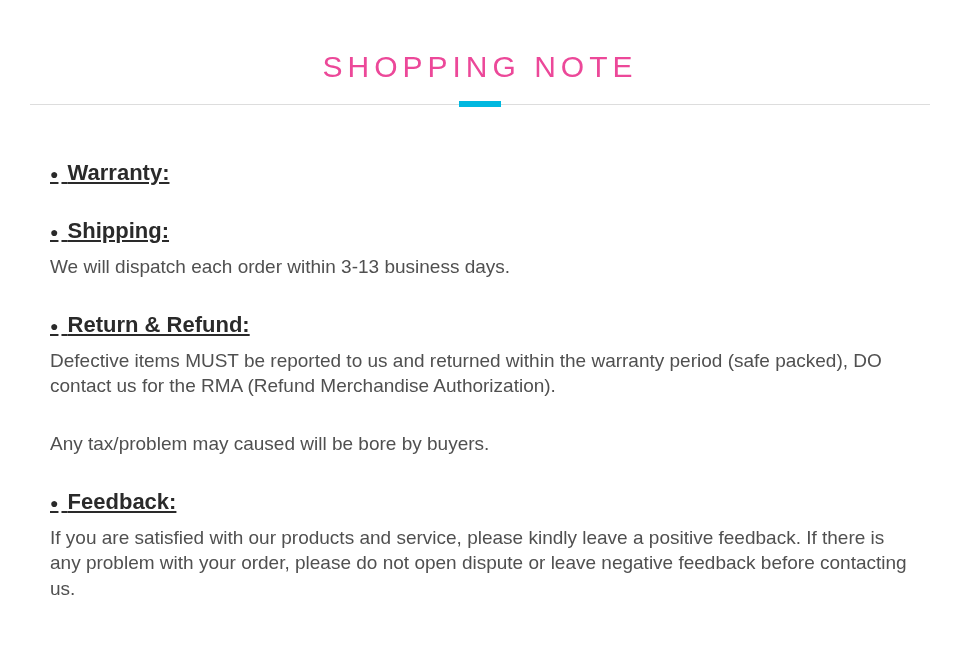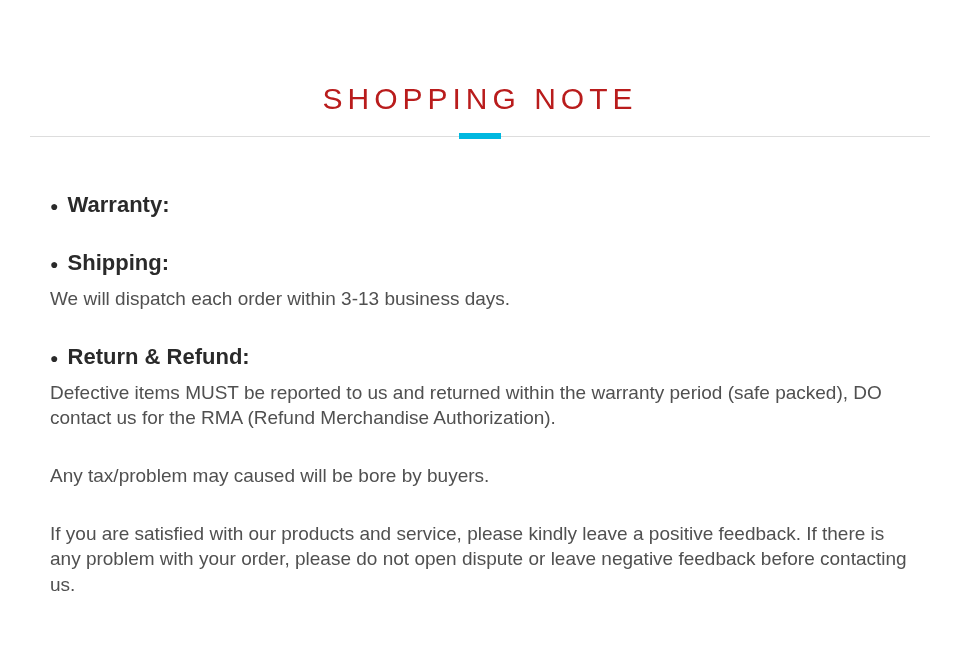--- a/index.html
+++ b/index.html
@@ -20,24 +20,23 @@
     }
     .header-section {
       text-align: center;
       padding-top: 50px;
       position: relative;
     }
     .title {
       font-size: 30px;
       font-weight: 300;
       letter-spacing: 5px;
-      color: #b91c1c;
+      color: #ec4899;
       font-family: "Lucida Sans Unicode", "Lucida Grande", Arial, sans-serif;
       margin-bottom: 20px;
-      margin-top: 32px;
     }
     .divider-line {
       width: 100%;
       height: 1px;
       background: #dddddd;
       position: relative;
     }
     .accent-bar {
       position: absolute;
       width: 42px;
@@ -51,20 +50,21 @@
       padding: 55px 20px 0 20px;
     }
     .note-item {
       margin-bottom: 32px;
     }
     .note-heading {
       font-size: 22px;
       font-weight: 700;
       color: #2a2a2a;
       margin-bottom: 10px;
+      text-decoration: underline;
     }
     .bullet {
       color: #2a2a2a;
       font-size: 14px;
       margin-right: 3px;
       vertical-align: middle;
     }
     .note-body {
       font-size: 19px;
       color: #505050;
@@ -106,17 +106,21 @@
         <span>Return &amp; Refund:</span>
       </div>
       <div class="note-body">Defective items MUST be reported to us and  returned within the warranty period (safe packed), DO contact us for the RMA (Refund Merchandise Authorization).</div>
     </div>
 
     <div class="note-item">
       <div class="note-body">Any tax/problem may caused will be bore by buyers.</div>
     </div>
 
     <div class="note-item">
+      <div class="note-heading">
+        <span class="bullet">●</span>
+        <span>Feedback:</span>
+      </div>
       <div class="note-body">If you are satisfied with our products and service, please kindly leave a positive feedback. If there is any problem with your order, please do not open dispute or leave negative feedback before contacting us.</div>
     </div>
 
   </div>
 </div>
 
 </body></html>

